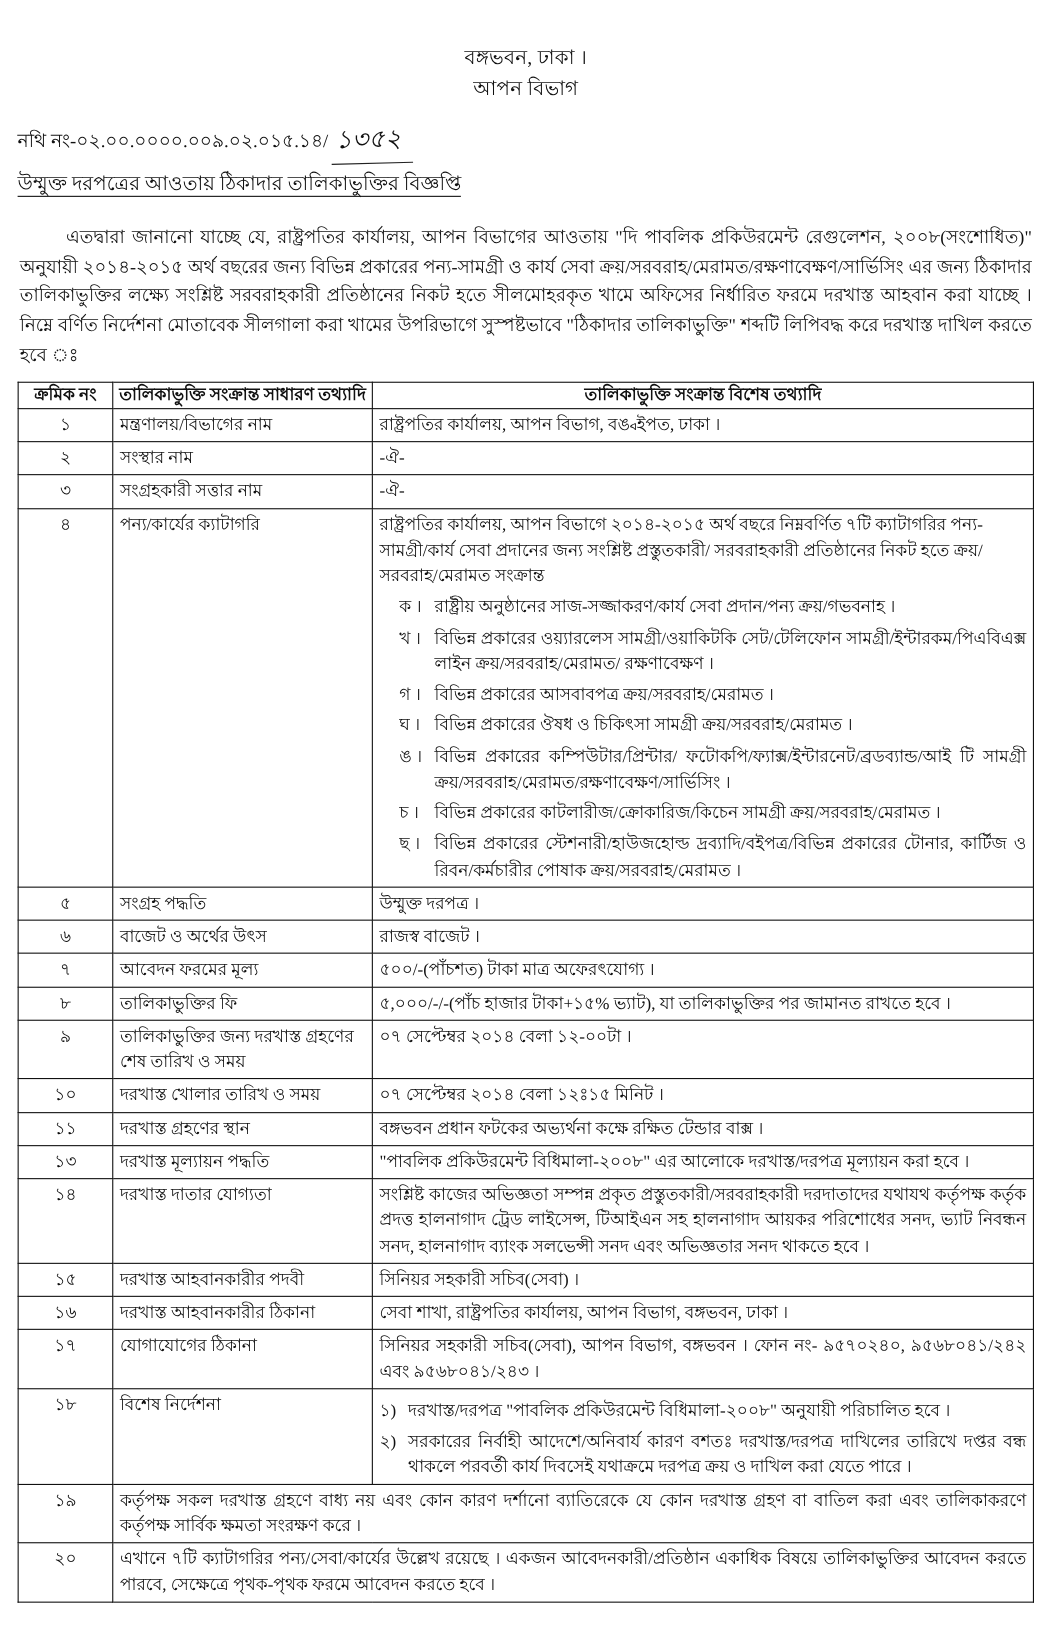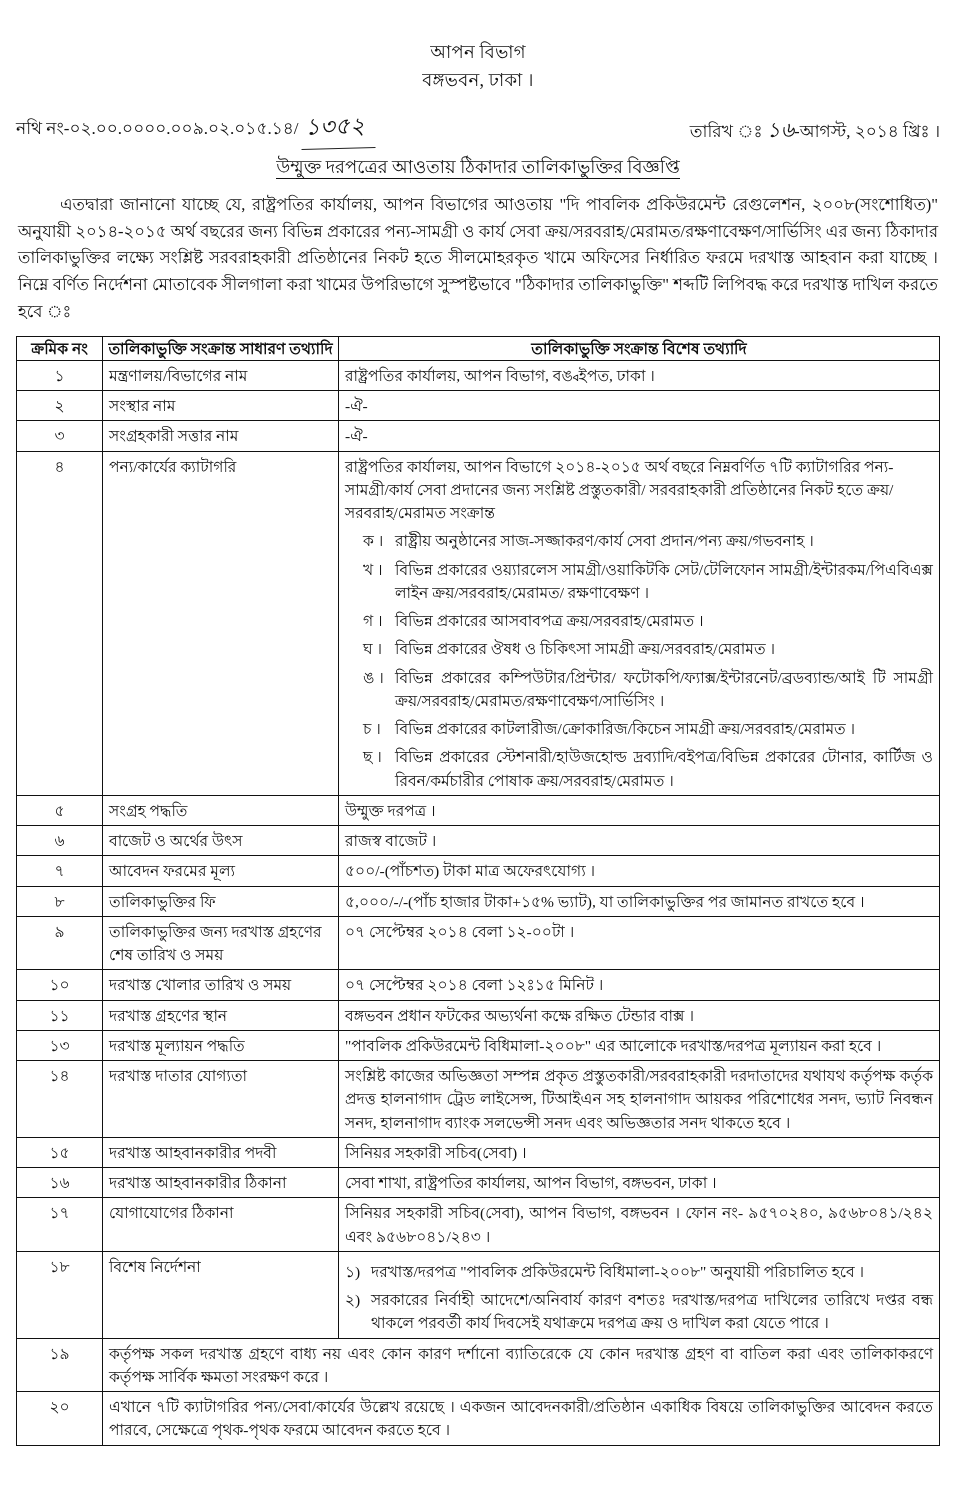--- a/index.html
+++ b/index.html
@@ -49,24 +49,23 @@
     margin-left: 3px;
     display: inline-block;
     transform: rotate(-1.5deg);
   }
   .refdate .hw {
     font-family: "DejaVu Serif", serif;
     font-size: 21px;
     font-style: italic;
   }
   .title {
-    text-align: center;
     font-size: 18px;
     margin-top: 4px;
-    margin-bottom: 8px;
+    margin-bottom: 19px;
   }
   .title span {
     border-bottom: 1.5px solid #111;
     padding-bottom: 1px;
   }
   .intro {
     font-size: 16.5px;
     line-height: 1.62;
     text-align: justify;
     margin: 0 2px 10px 2px;
@@ -131,31 +130,27 @@
     text-align: justify;
     margin-left: 28px;
   }
 </style>
 </head>
 <body>
 
 <div class="page">
 
   <div class="header">
+    <div>বঙ্গভবন, ঢাকা ।</div>
     <div>আপন বিভাগ</div>
-    <div>বঙ্গভবন, ঢাকা ।</div>
   </div>
 
   <div class="refrow">
     <div class="refno">
       <span>নথি নং-০২.০০.০০০০.০০৯.০২.০১৫.১৪/</span><span class="handwrite">১৩৫২</span>
-    </div>
-    <div class="refdate">
-      <span>তারিখ ঃ</span>
-      <span class="hw">১৬</span><span>-আগস্ট, ২০১৪ খ্রিঃ ।</span>
     </div>
   </div>
 
   <div class="title">
     <span>উম্মুক্ত দরপত্রের আওতায় ঠিকাদার তালিকাভুক্তির বিজ্ঞপ্তি</span>
   </div>
 
   <p class="intro">এতদ্বারা জানানো যাচ্ছে যে, রাষ্ট্রপতির কার্যালয়, আপন বিভাগের আওতায় "দি পাবলিক প্রকিউরমেন্ট রেগুলেশন, ২০০৮(সংশোধিত)" অনুযায়ী ২০১৪-২০১৫ অর্থ বছরের জন্য বিভিন্ন প্রকারের পন্য-সামগ্রী ও কার্য সেবা ক্রয়/সরবরাহ/মেরামত/রক্ষণাবেক্ষণ/সার্ভিসিং এর জন্য ঠিকাদার তালিকাভুক্তির লক্ষ্যে সংশ্লিষ্ট সরবরাহকারী প্রতিষ্ঠানের নিকট হতে সীলমোহরকৃত খামে অফিসের নির্ধারিত ফরমে দরখাস্ত আহবান করা যাচ্ছে । নিম্নে বর্ণিত নির্দেশনা মোতাবেক সীলগালা করা খামের উপরিভাগে সুস্পষ্টভাবে "ঠিকাদার তালিকাভুক্তি" শব্দটি লিপিবদ্ধ করে দরখাস্ত দাখিল করতে হবে ঃ</p>
 
   <table class="main">

